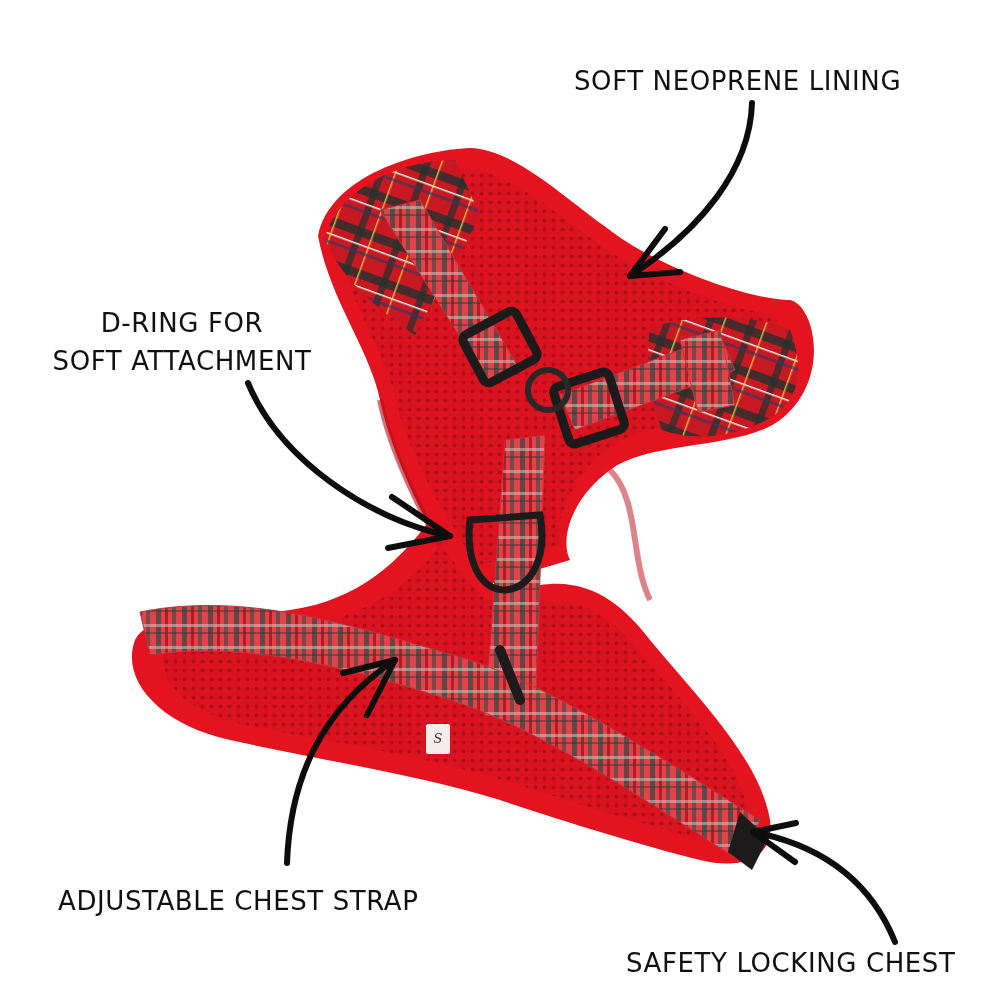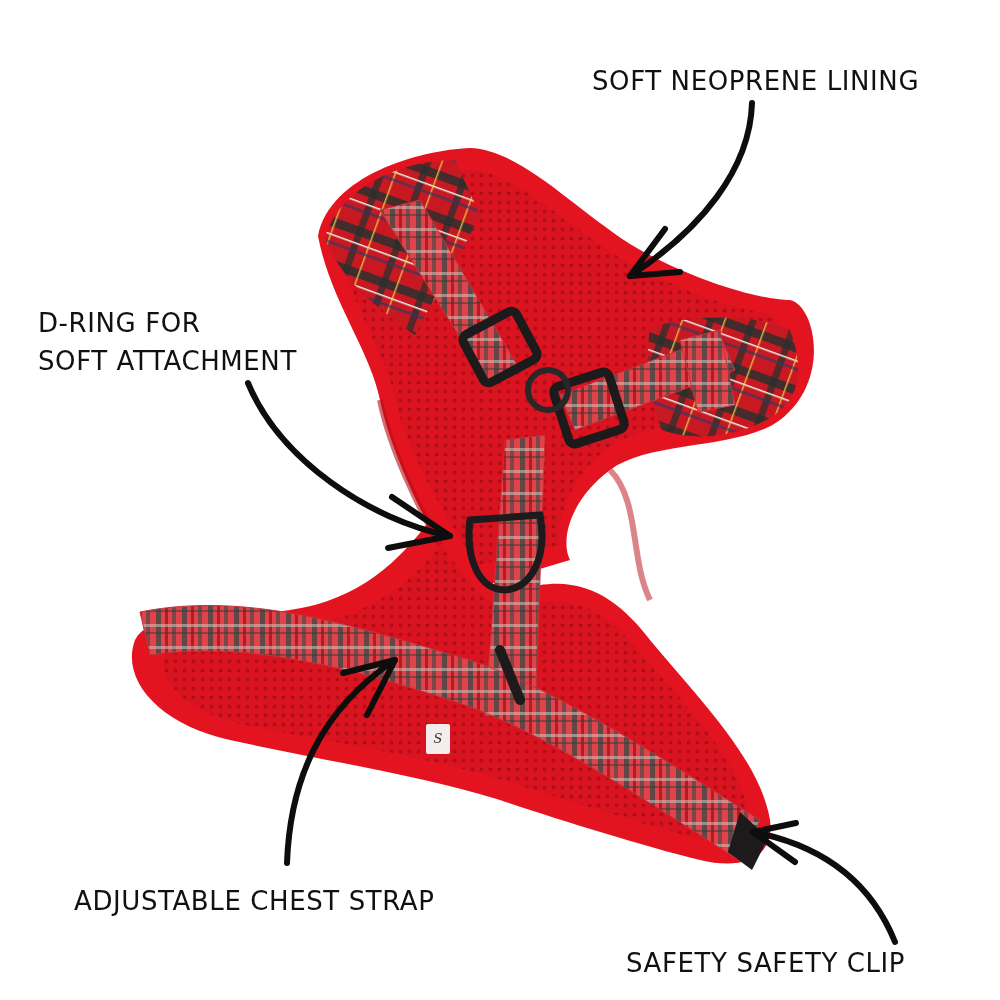--- a/index.html
+++ b/index.html
@@ -9,24 +9,24 @@
     .label {
       position: absolute;
       font-family: "DejaVu Sans", sans-serif;
       font-size: 26px;
       font-weight: 400;
       letter-spacing: 0.6px;
       color: #111111;
       white-space: nowrap;
       line-height: 38px;
     }
-    .label.center { }
-    .lbl-lining { left: 592px; top: 62px; }
+    .label.center { text-align: center; }
+    .lbl-lining { left: 574px; top: 62px; }
     .lbl-dring  { left: 38px; top: 304px; width: 288px; }
-    .lbl-chest  { left: 58px; top: 882px; margin-left: 16px; }
+    .lbl-chest  { left: 58px; top: 882px; }
     .lbl-clip   { left: 626px; top: 944px; }
     .size-tag {
       position: absolute; left: 426px; top: 724px; width: 24px; height: 30px;
       background: #f4eded; border-radius: 2px;
       font-family: "DejaVu Serif", serif; font-size: 13px; font-style: italic;
       color: #333; text-align: center; line-height: 30px;
     }
   </style>
 </head>
 <body>
@@ -118,15 +118,15 @@
 
   <div class="label lbl-lining">SOFT NEOPRENE LINING</div>
 
   <div class="label center lbl-dring">
     <div>D-RING FOR</div>
     <div>SOFT ATTACHMENT</div>
   </div>
 
   <div class="label lbl-chest">ADJUSTABLE CHEST STRAP</div>
 
-  <div class="label lbl-clip">SAFETY SAFETY CLIP</div>
+  <div class="label lbl-clip">SAFETY LOCKING CHEST</div>
 
 </div>
 
 </body></html>

